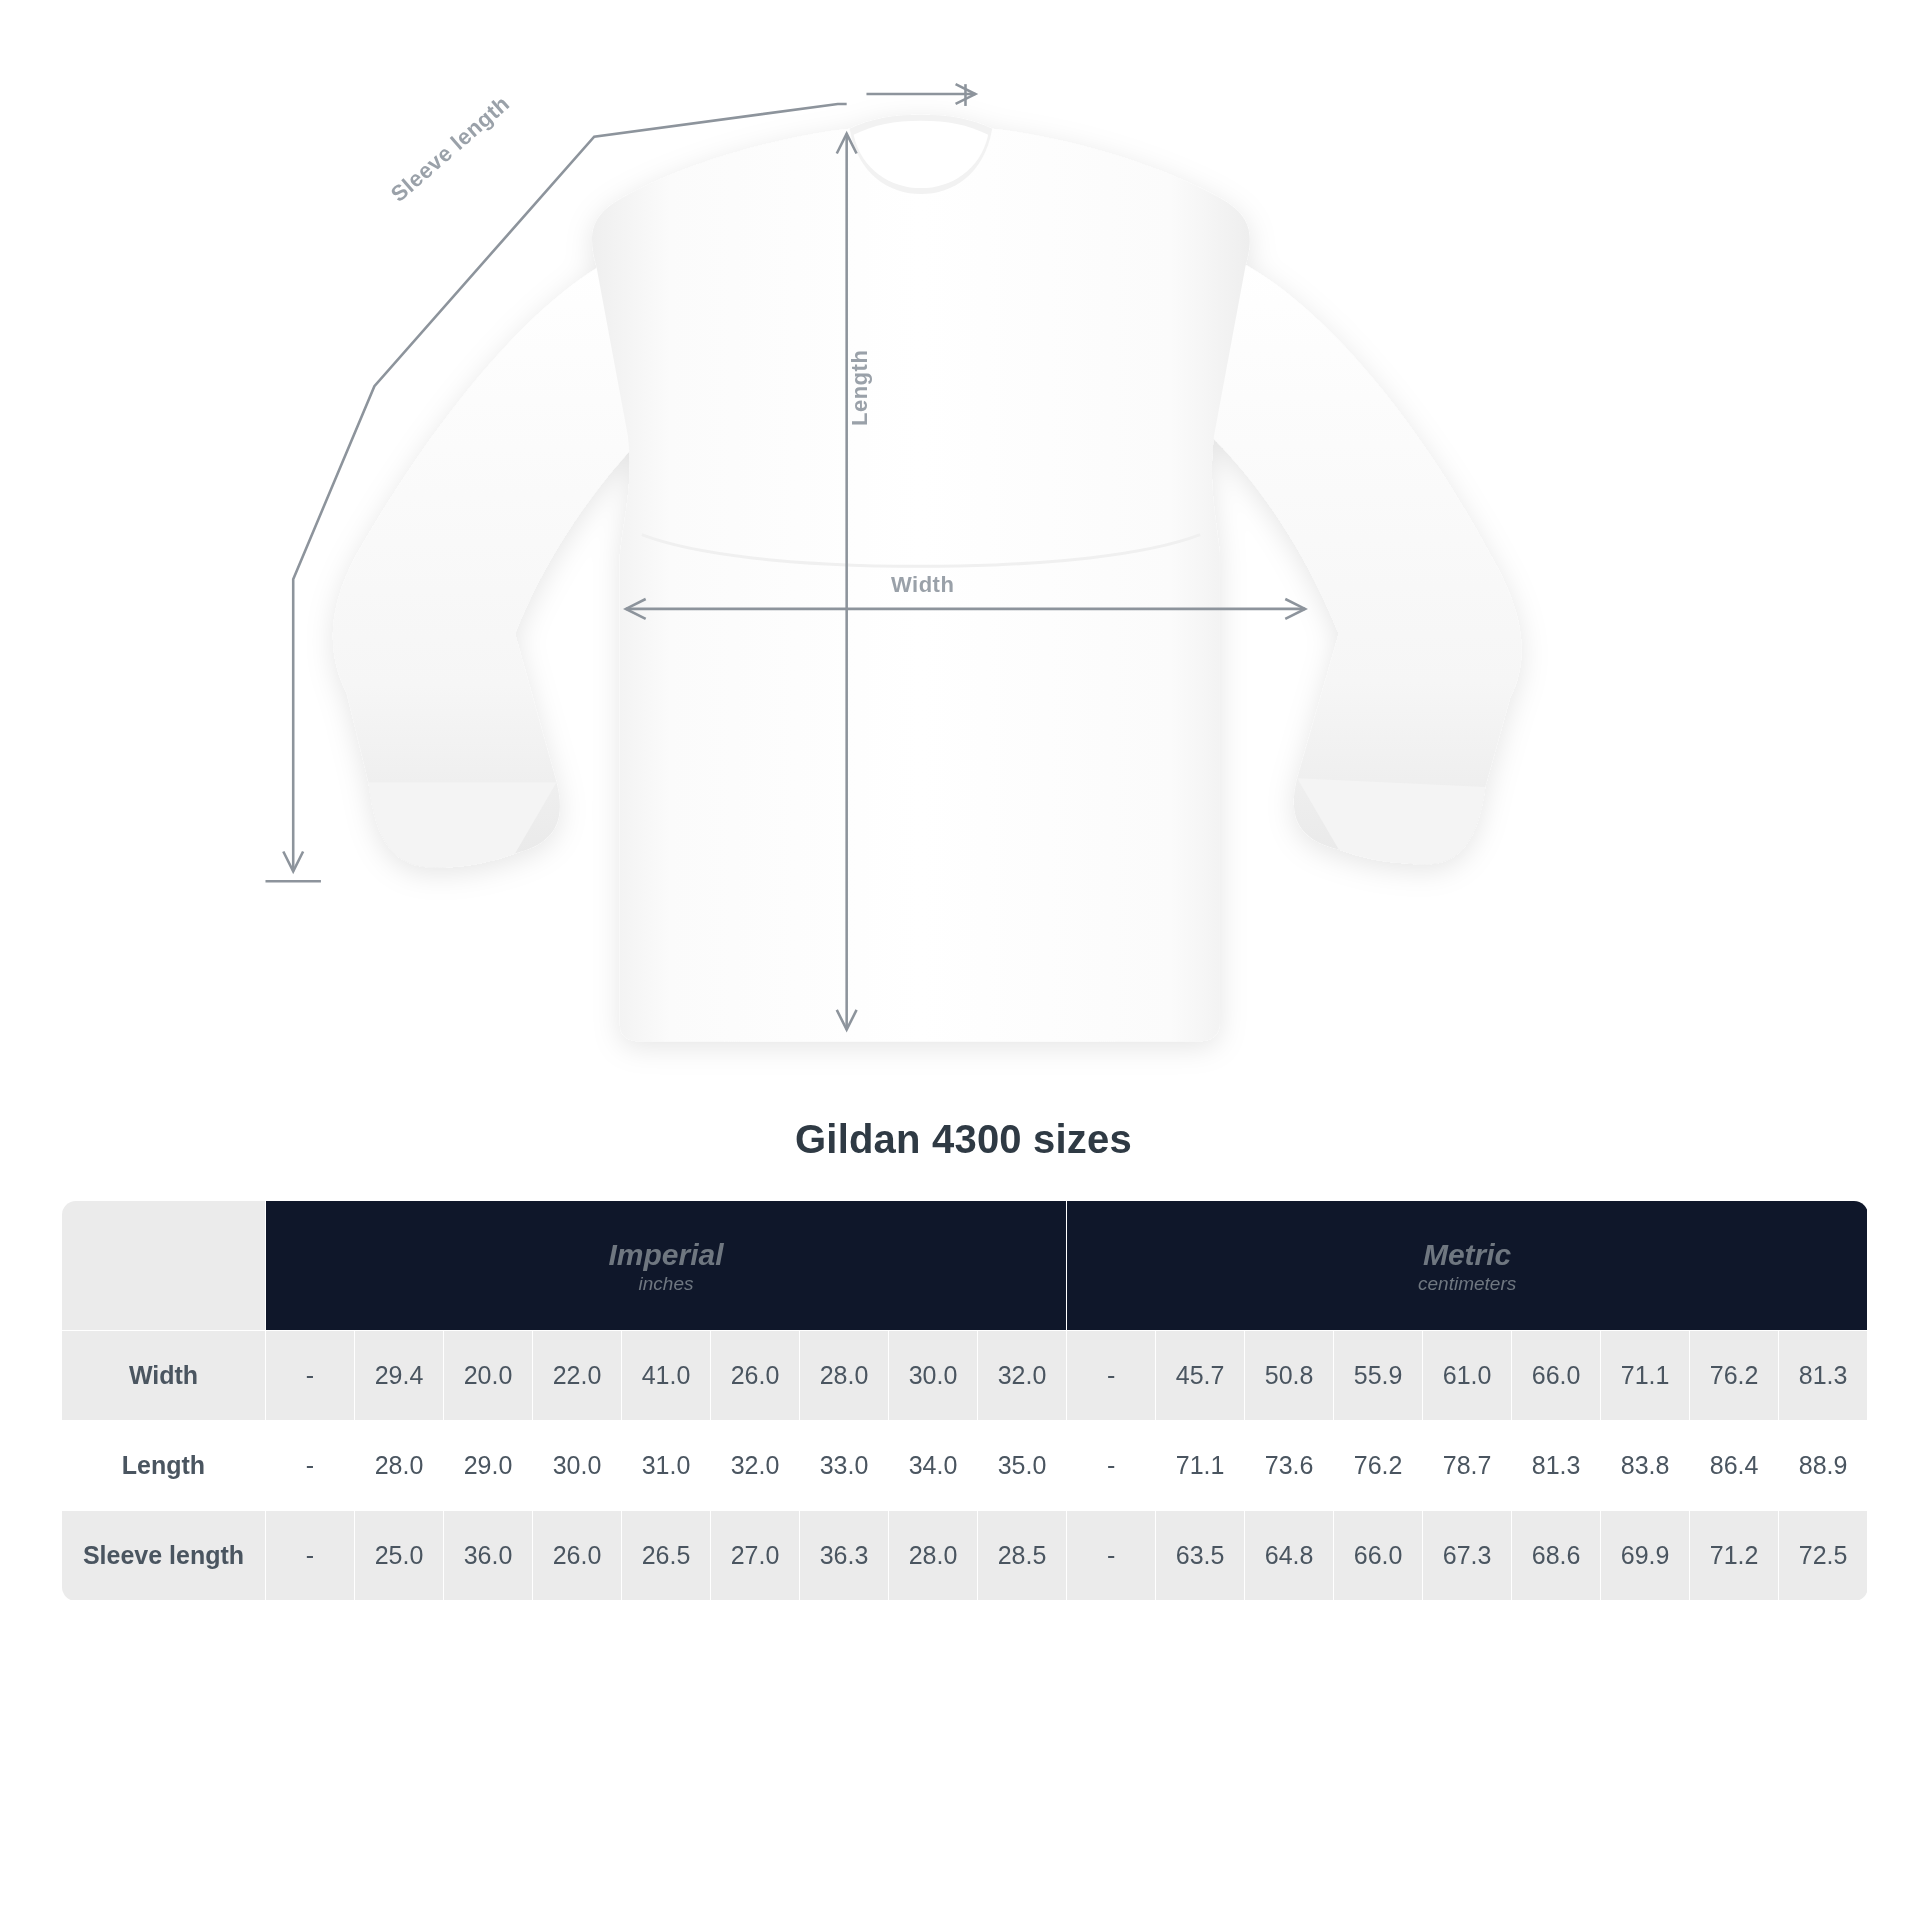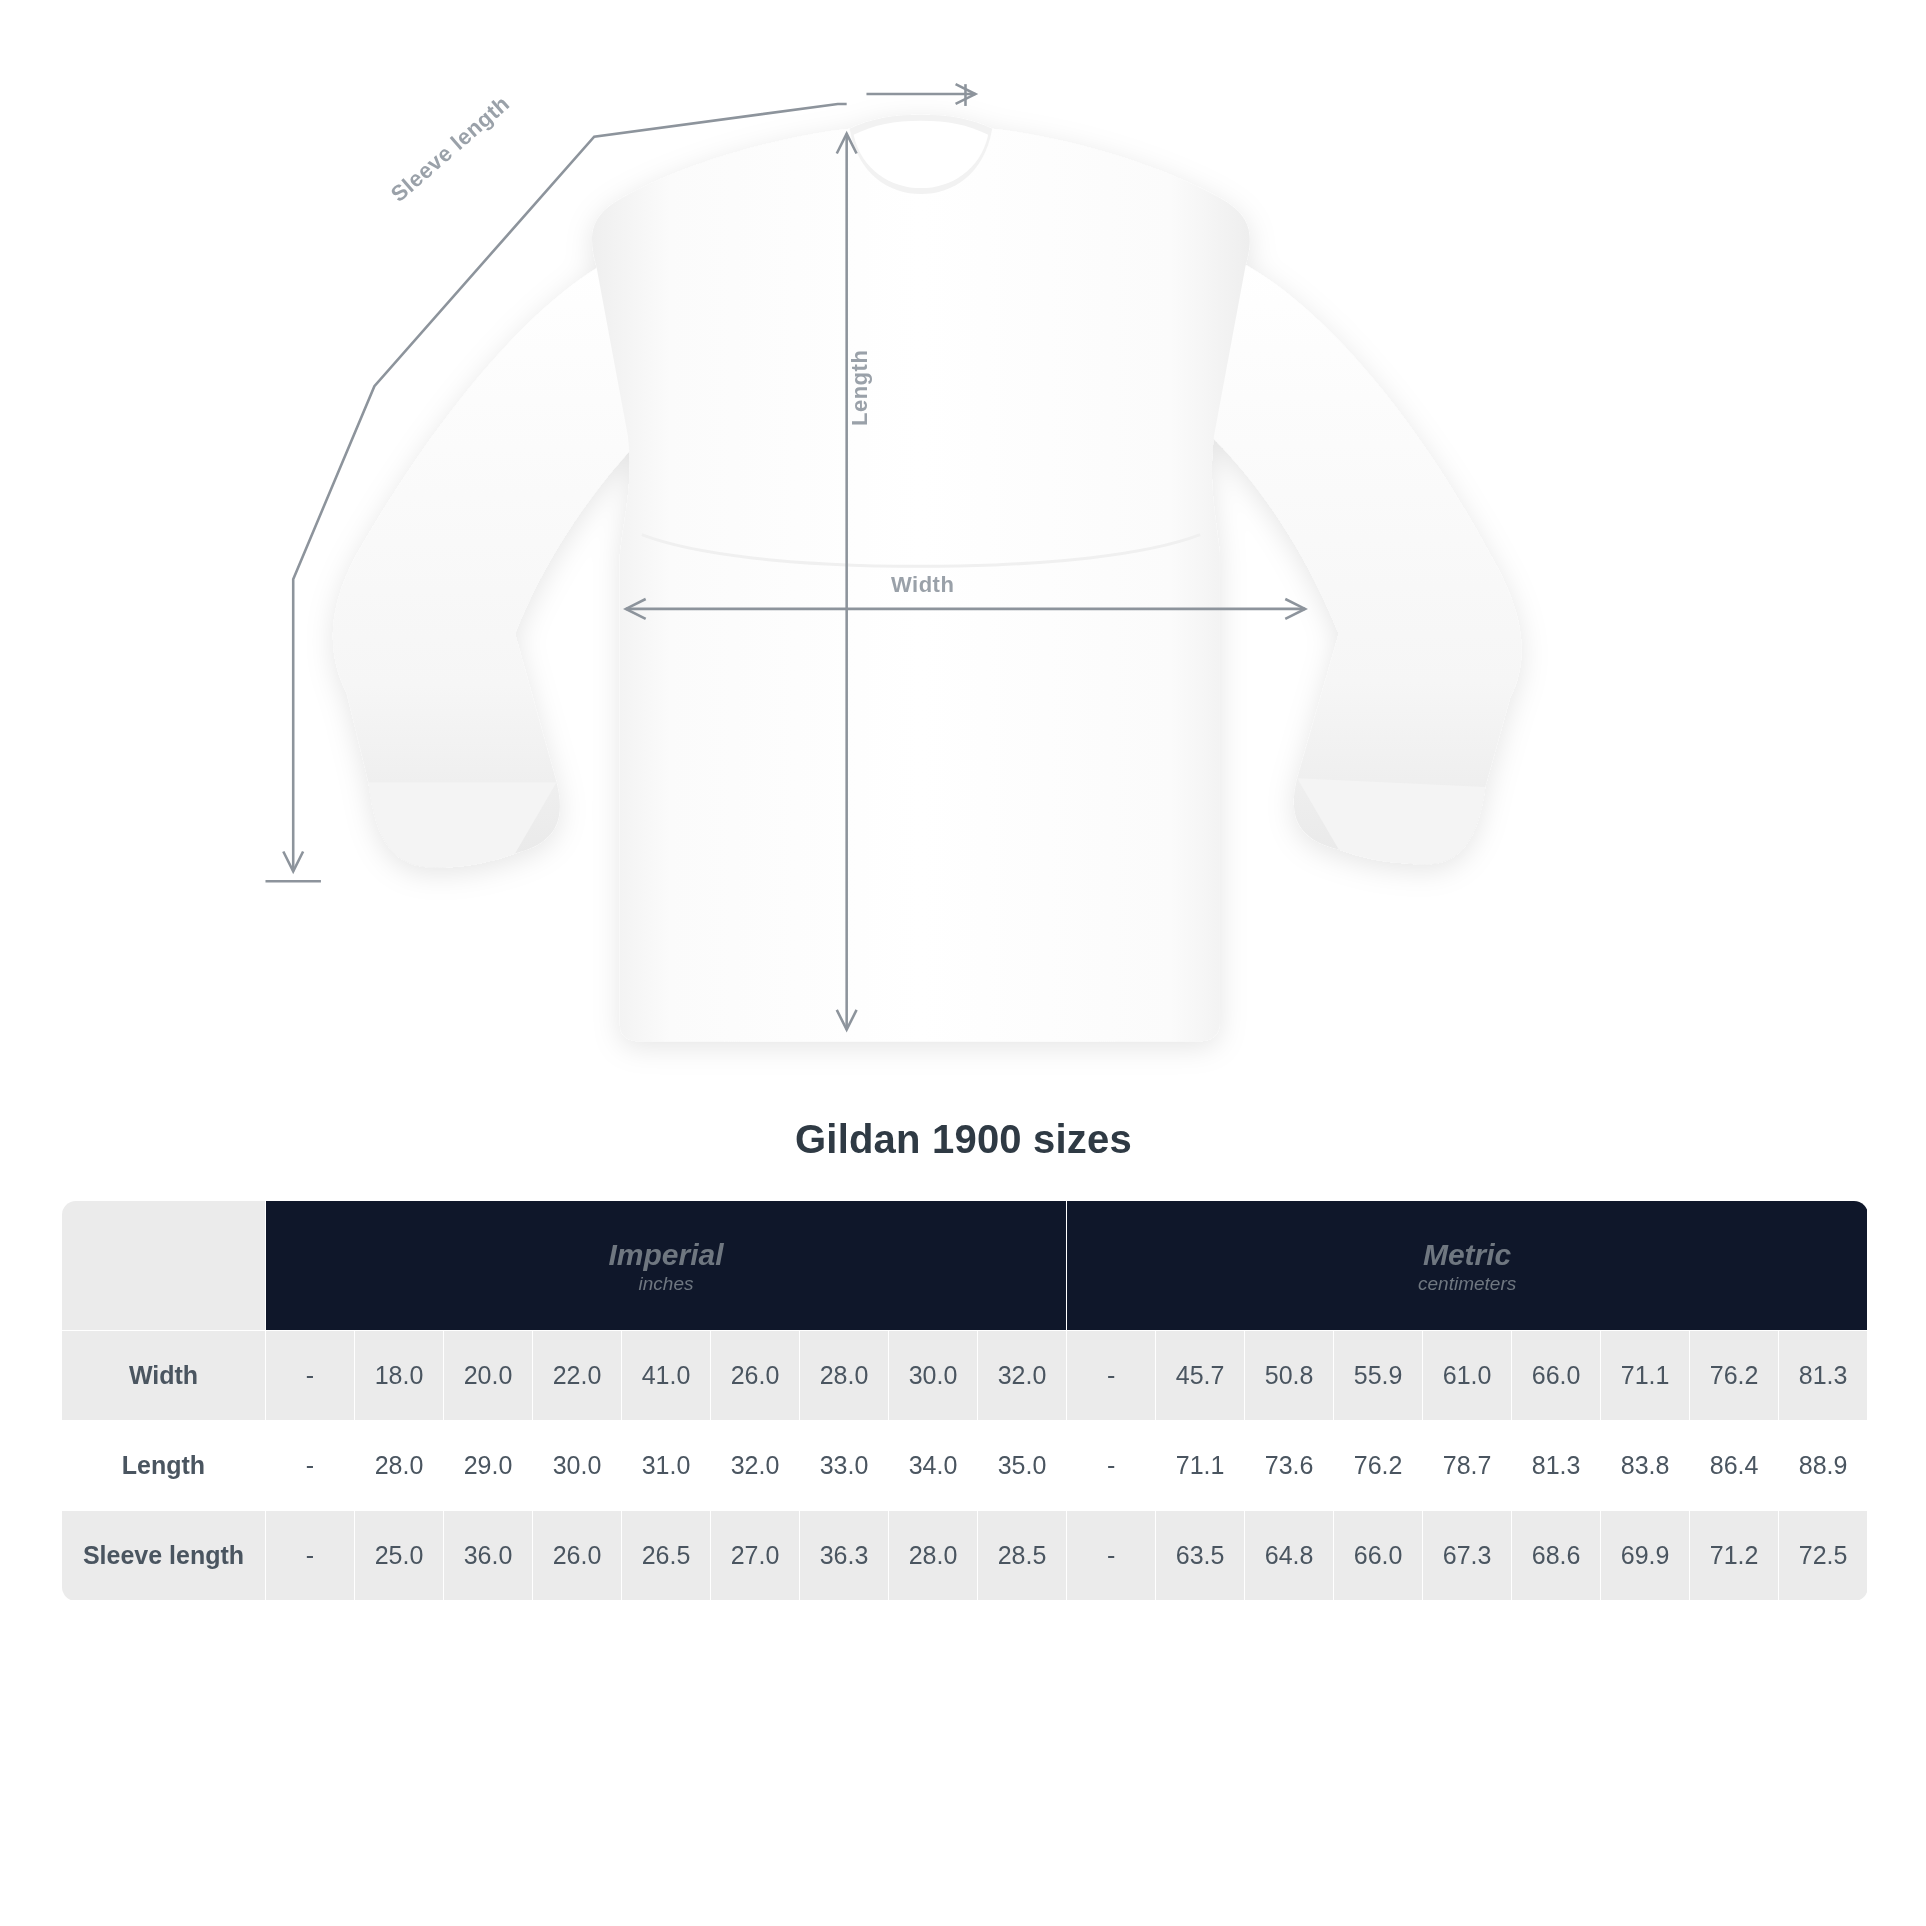--- a/index.html
+++ b/index.html
@@ -242,21 +242,21 @@
         <line x1="975" y1="85" x2="975" y2="107"></line>
       </g>
     </svg>
 
     <div class="dim-label label-width">Width</div>
     <div class="dim-label label-length">Length</div>
     <div class="dim-label label-sleeve">Sleeve length</div>
   </div>
 
   <div class="title-block">
-    <h1 class="chart-title">Gildan 1900 sizes</h1>
+    <h1 class="chart-title">Gildan 4300 sizes</h1>
   </div>
 
   <div class="table-wrap">
     <table class="size-table">
       <colgroup>
         <col style="width:204px">
         <col span="18" style="width:89px">
       </colgroup>
       <tbody>
         <tr class="unit-head">
@@ -268,21 +268,21 @@
           <td colspan="9" class="tr-round">
             <div class="unit-main">Metric</div>
             <div class="unit-sub">centimeters</div>
           </td>
         </tr>
 
 
         <tr class="data-row shaded">
           <td class="rowhead">Width</td>
           <td>-</td>
-          <td>18.0</td>
+          <td>29.4</td>
           <td>20.0</td>
           <td>22.0</td>
           <td>41.0</td>
           <td>26.0</td>
           <td>28.0</td>
           <td>30.0</td>
           <td>32.0</td>
           <td>-</td>
           <td>45.7</td>
           <td>50.8</td>

